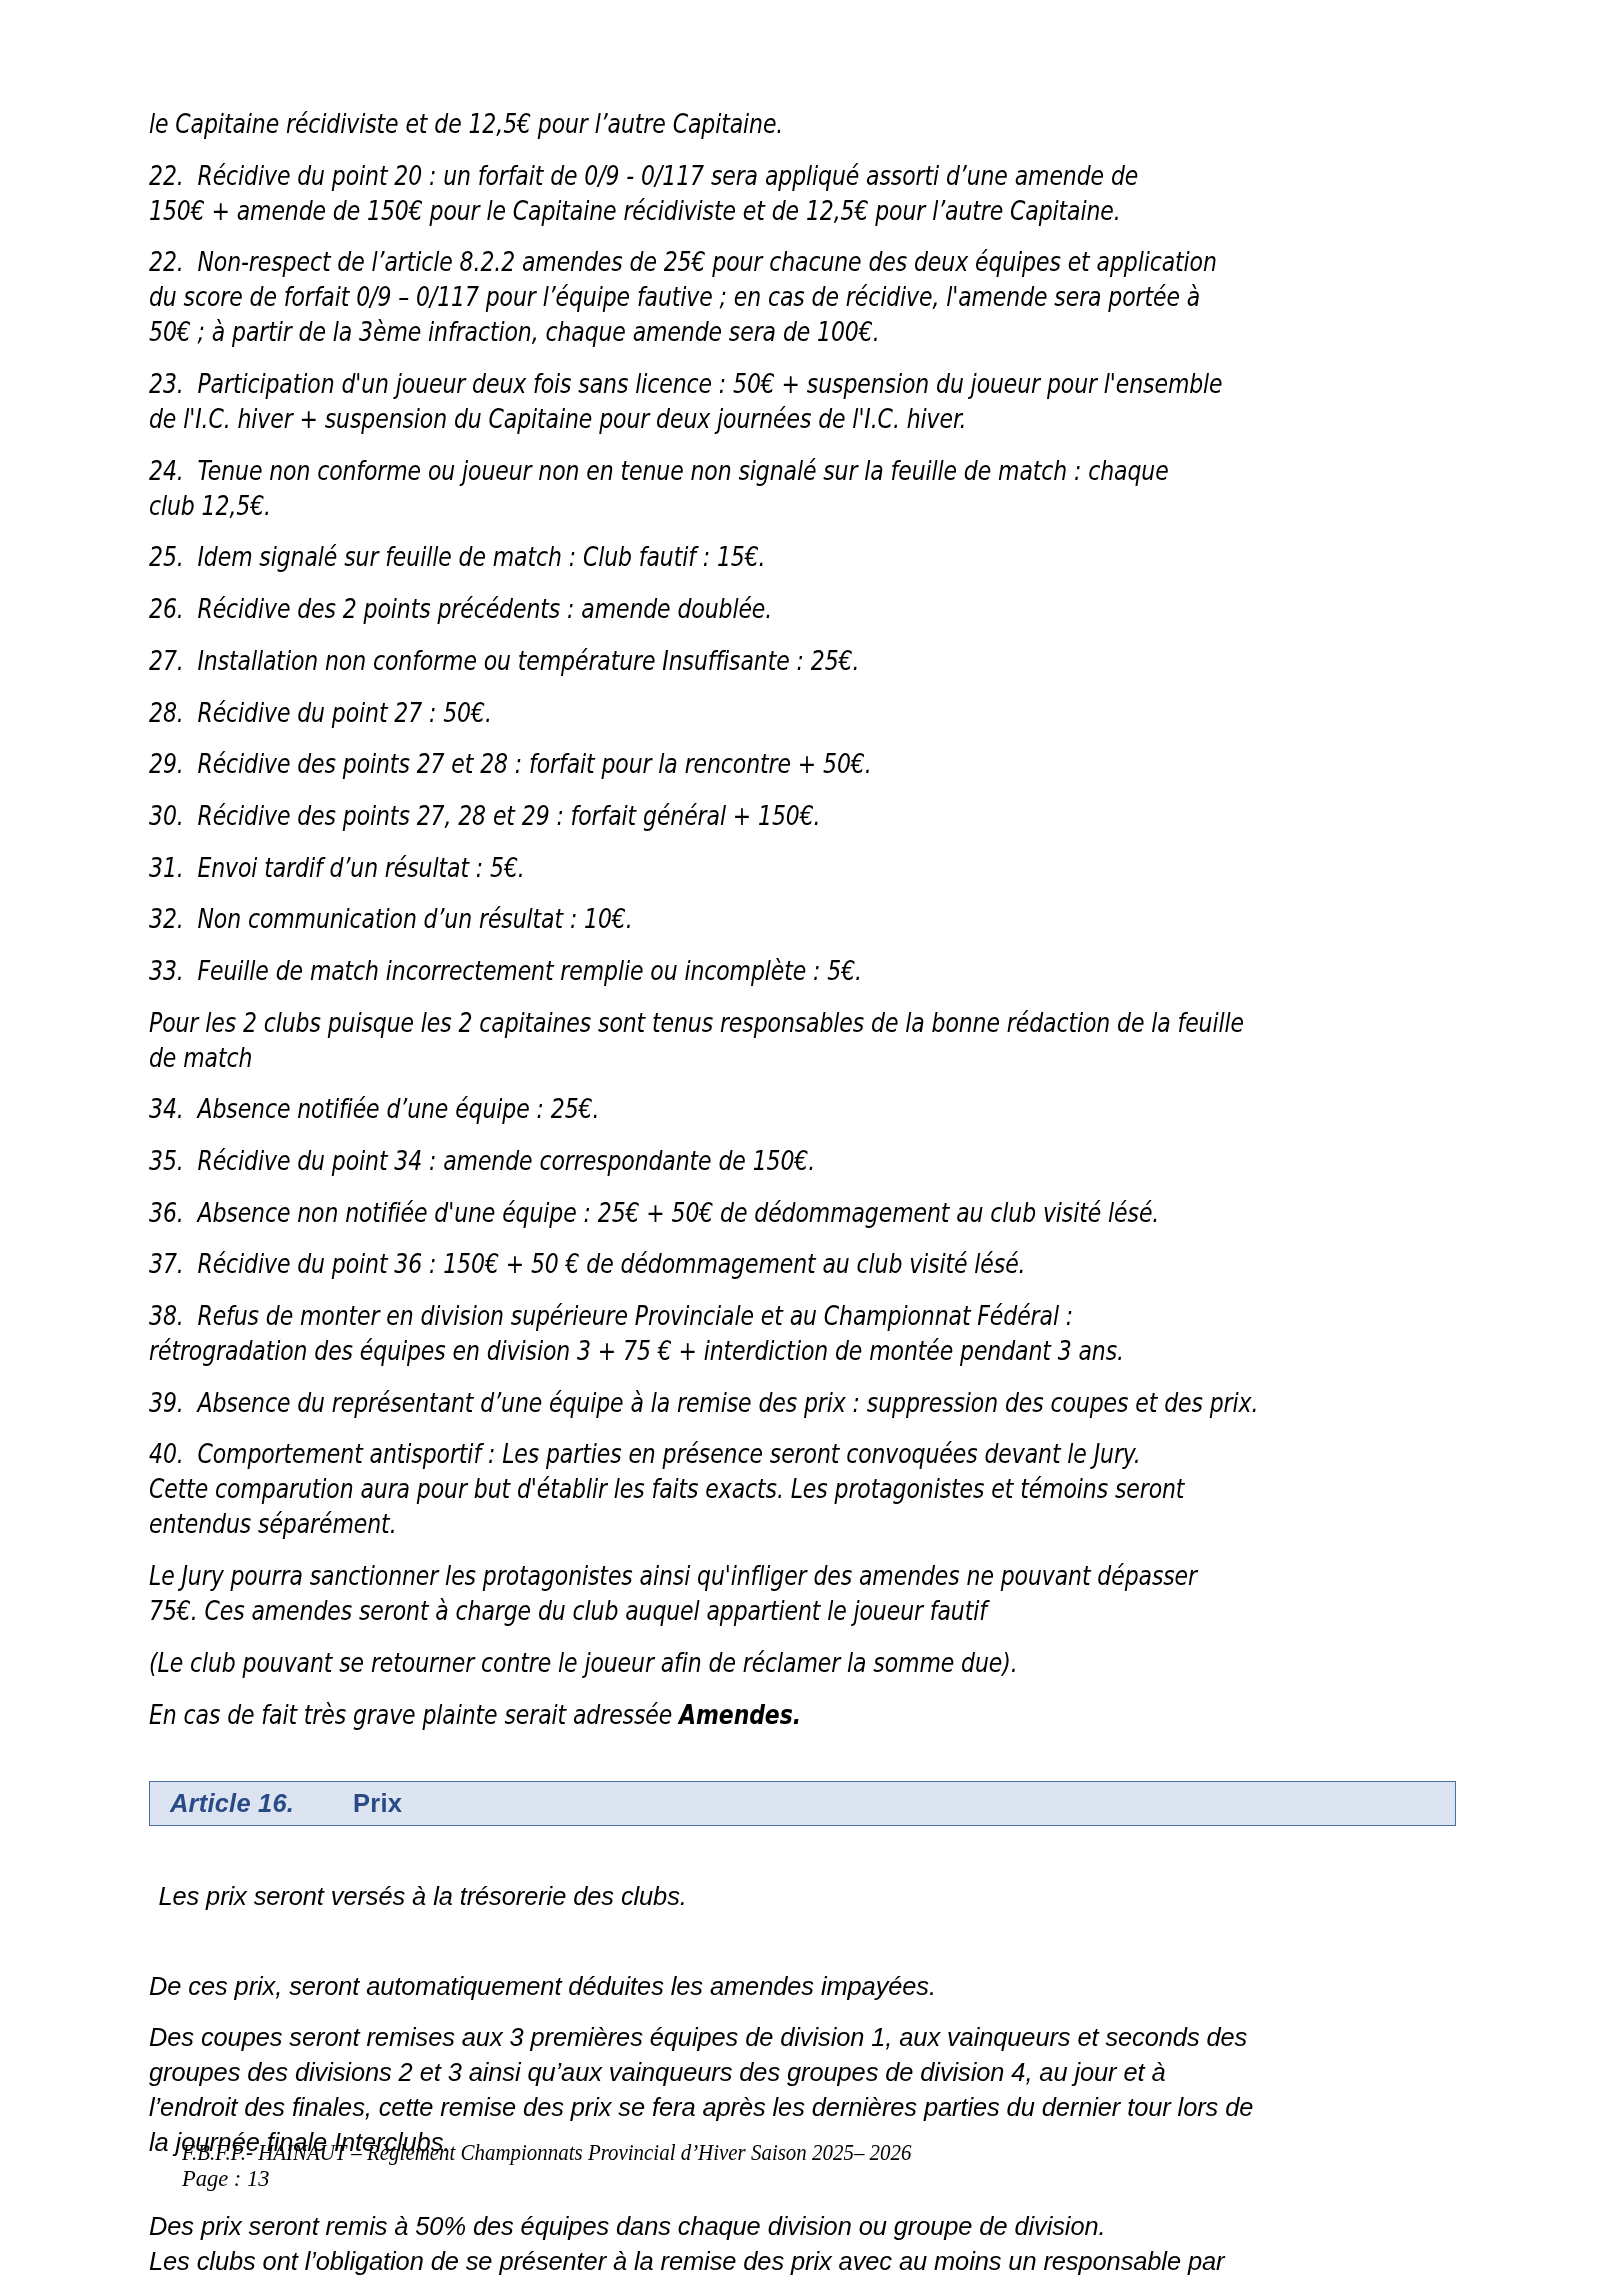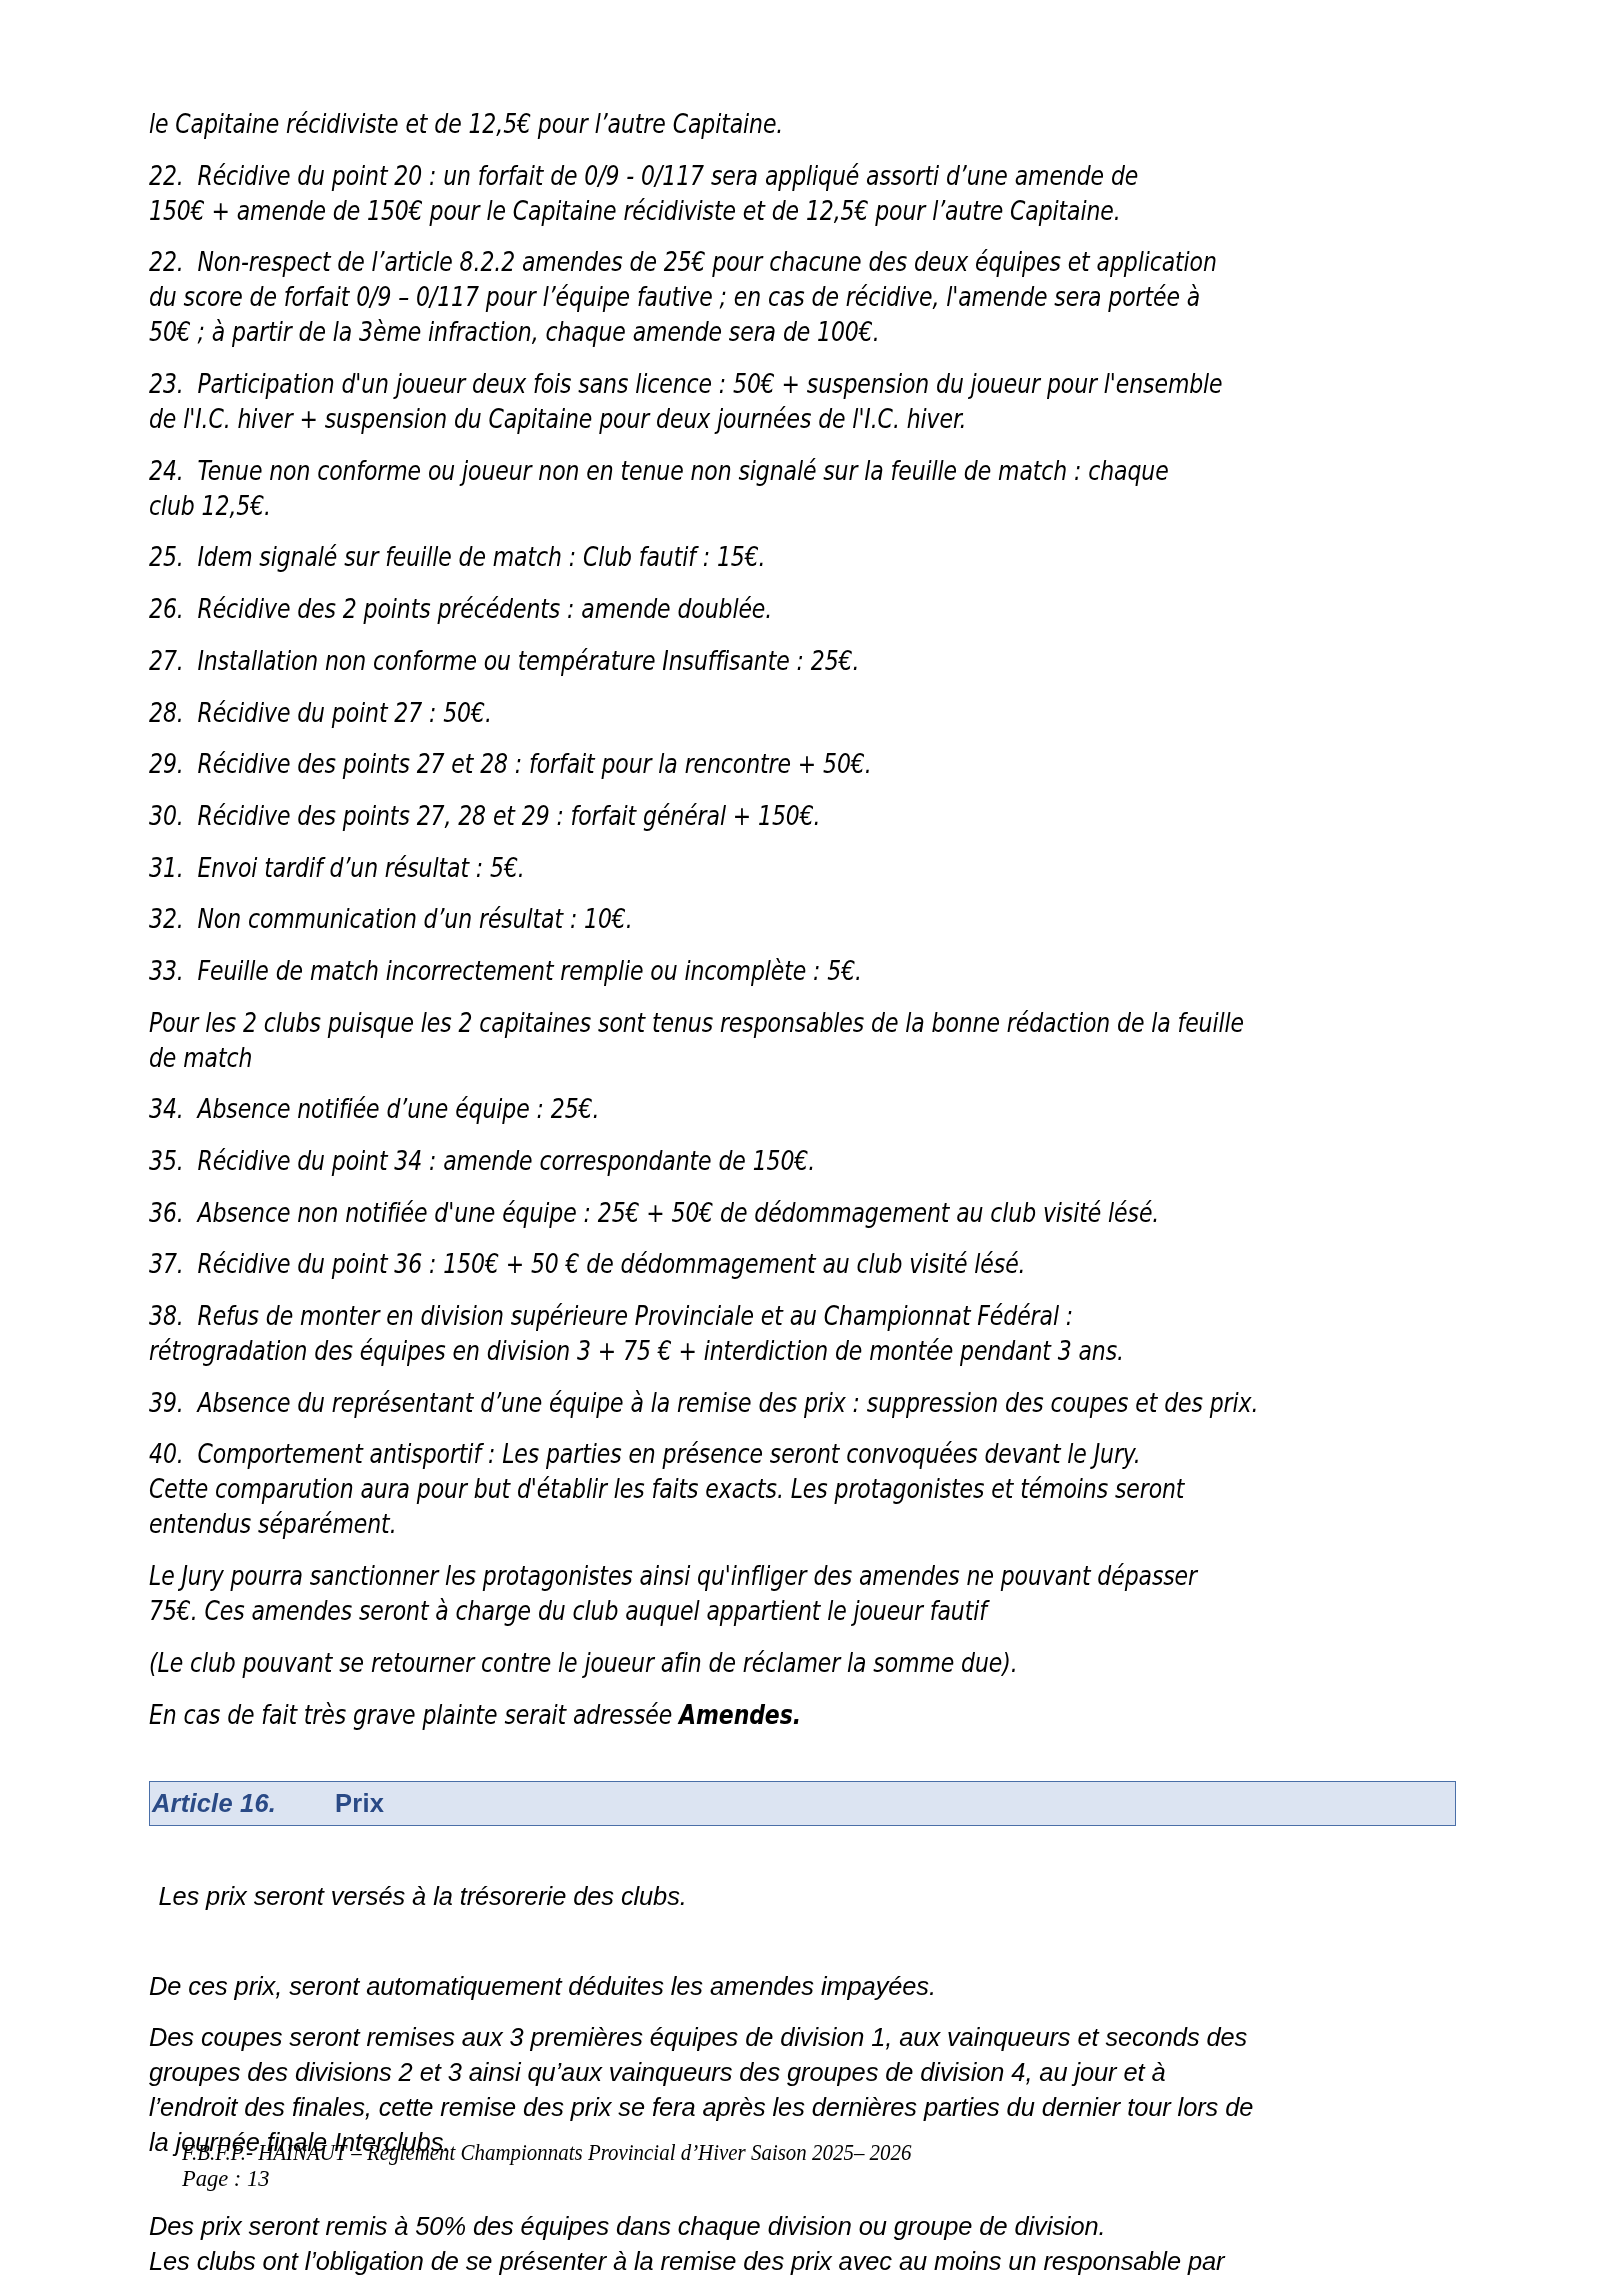--- a/index.html
+++ b/index.html
@@ -70,21 +70,21 @@
   .article-bar {
     position: relative;
     box-sizing: border-box;
     width: 1307px;
     height: 45px;
     background: #dce4f2;
     border: 1.5px solid #4a6fa8;
     margin: 0 0 0 0;
     display: flex;
     align-items: center;
-    padding-left: 2px;
+    padding-left: 20px;
   }
   .article-bar .art-num {
     font-family: "Liberation Sans", sans-serif;
     font-style: italic;
     font-weight: bold;
     font-size: 25.5px;
     color: #2a4a86;
     letter-spacing: 0.2px;
   }
   .article-bar .art-title {

